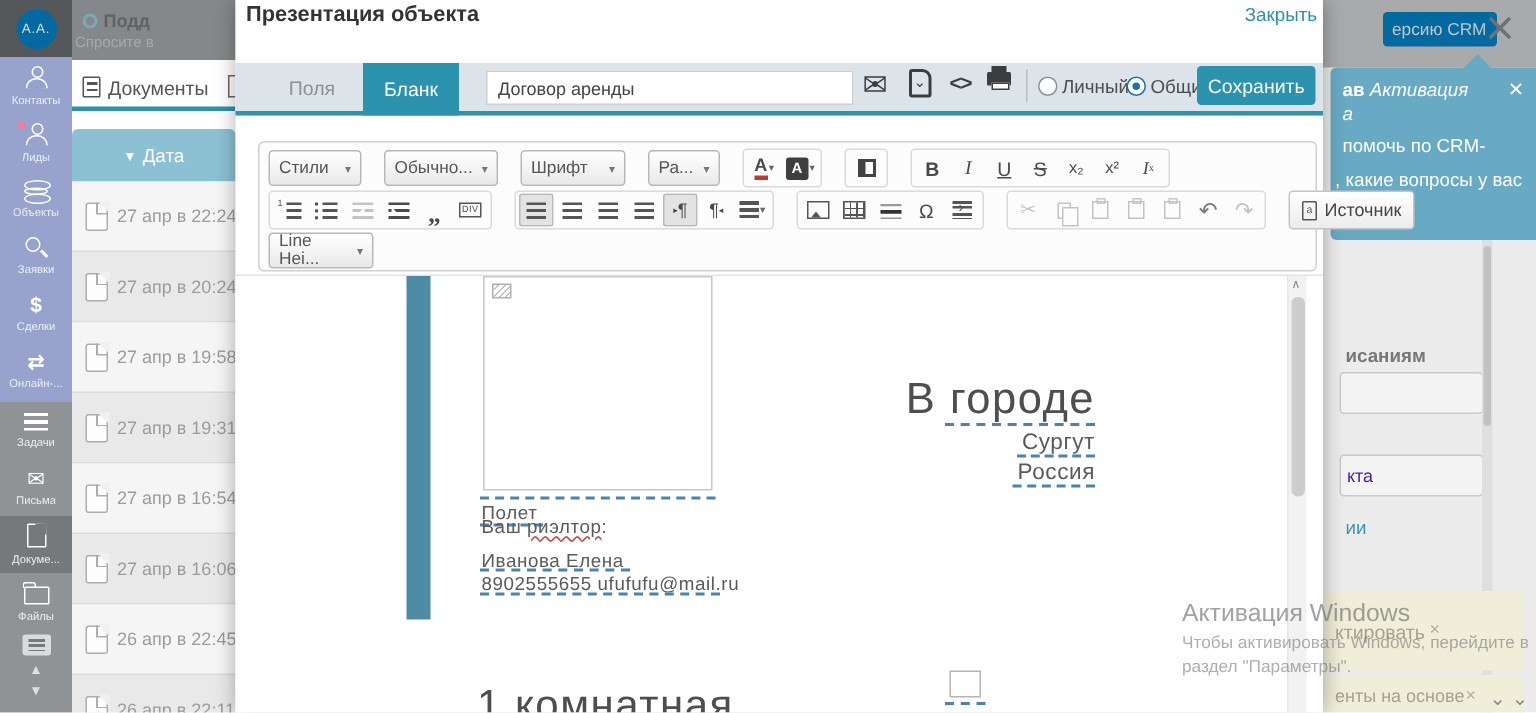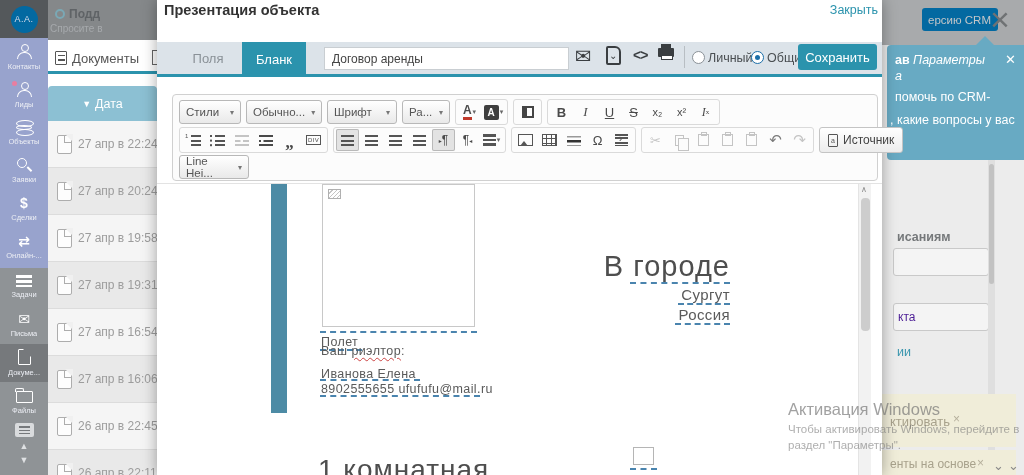--- a/index.html
+++ b/index.html
@@ -74,21 +74,21 @@
   .printer::after { content:""; position:absolute; left:3px; bottom:-3px; width:10px; height:3px; background:#fff; border:1px solid #3a3e41; }
   .vsep { position:absolute; left:527px; top:4px; width:1px; height:22px; background:#b8bec3; }
   .radio { position:absolute; top:9px; width:13px; height:13px; border-radius:50%; border:1.5px solid #8a9197; background:#fff; }
   .radio.checked { border-color:#1c6fa8; }
   .radio.checked::after { content:""; position:absolute; left:2.5px; top:2.5px; width:5px; height:5px; border-radius:50%; background:#1c6fa8; }
   .rlabel { position:absolute; top:9px; font-size:12.5px; color:#4a4f52; }
   .save-btn { position:absolute; left:641px; top:2px; width:79px; height:26px; background:#2b93ad; border:none; border-radius:3px; color:#fff; font-size:13px; font-family:"Liberation Sans",sans-serif; }
 
   
   .toolbar { position:absolute; left:15px; top:94px; width:706px; height:87px; background:#fcfcfc; border:1px solid #d0d0d0; border-radius:4px; }
-  .tb-row { position:absolute; left:6px; display:flex; align-items:center; gap:5px; }
+  .tb-row { position:absolute; left:6px; display:flex; align-items:center; gap:15px; }
   .r1 { top:4px; } .r2 { top:32px; } .r3 { top:60px; }
   .dd { height:24px; border:1px solid #b8b8b8; border-radius:3px; background:linear-gradient(#fff,#e9e9e9); display:flex; align-items:center; justify-content:space-between; padding:0 6px; font-size:11.5px; color:#555; }
   .dd .car { font-size:8px; color:#777; margin-left:6px; }
   .grp { display:flex; align-items:center; gap:1px; border:1px solid #dadada; border-radius:3px; padding:0 2px; height:26px; background:#fcfcfc; }
   .ib { width:23px; height:22px; display:flex; align-items:center; justify-content:center; border-radius:2px; color:#4a4a4a; font-size:13px; position:relative; }
   .ib.on { background:#e3e3e3; box-shadow:inset 0 0 0 1px #b9b9b9; }
   .ib.dis { color:#c4c4c4; }
   .caret8 { font-size:7px; color:#666; margin-left:1px; }
   .i-search { width:9px; height:9px; border:2px solid #444; border-radius:50%; position:relative; }
   .i-search::after { content:""; position:absolute; right:-5px; bottom:-2px; width:6px; height:2px; background:#444; transform:rotate(45deg); }
@@ -497,21 +497,21 @@
 
 <div class="rightpanel">
   <div class="rp-top">
     <div class="trial-btn">ерсию CRM</div>
     <div class="big-x">×</div>
   </div>
 
   <div class="tooltip">
     <div class="arrow"></div>
     <div class="tt-x">✕</div>
-    <div class="tt-l1"><b>ав </b><i>Параметры</i></div>
+    <div class="tt-l1"><b>ав </b><i>Активация</i></div>
     <div class="tt-l2">а</div>
     <div class="tt-l3">помочь по CRM-</div>
     <div class="tt-l4">, какие вопросы у вас</div>
   </div>
 
   <div class="rp-head">исаниям</div>
   <div class="rp-input" style="top:248px;"></div>
   <div class="rp-input" style="top:303px;">
       <span>кта</span>
     </div>

